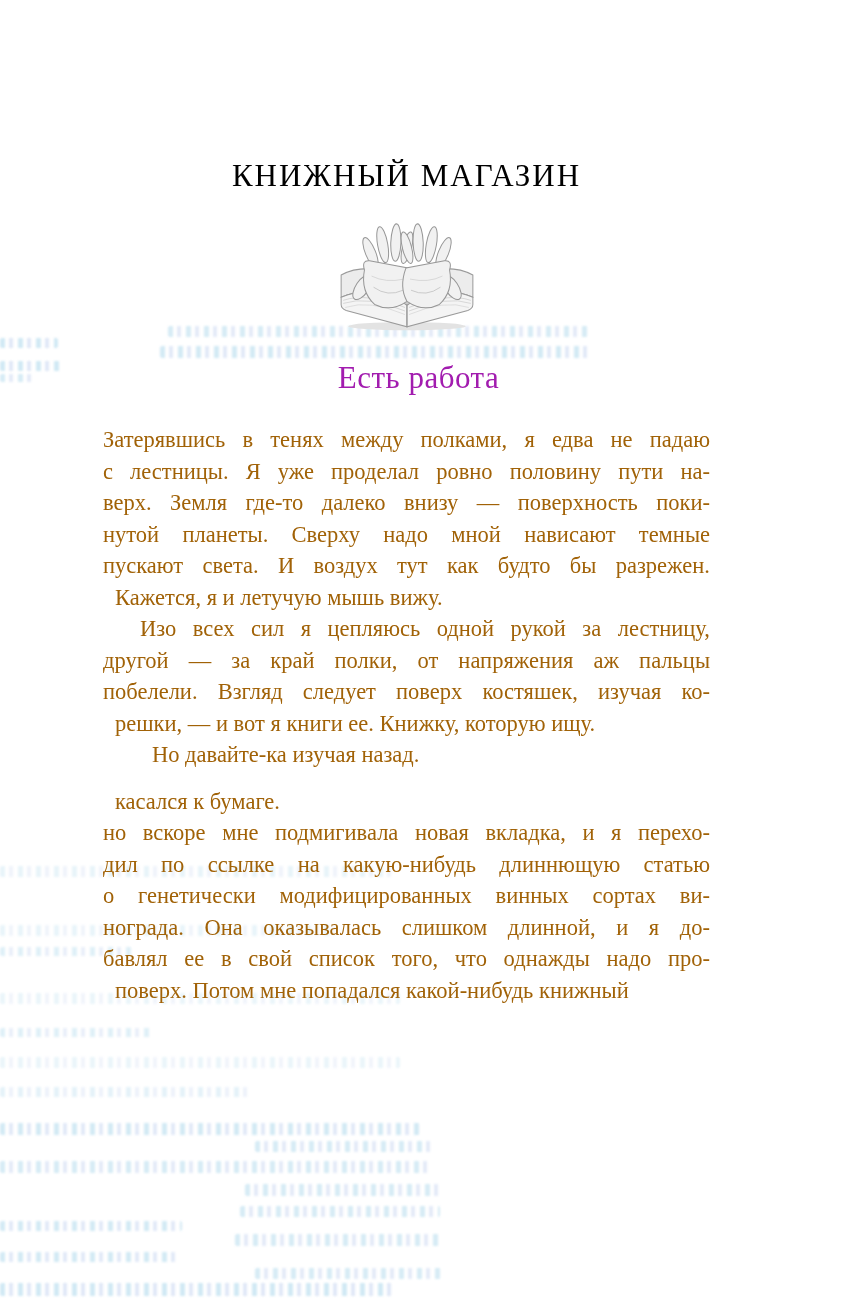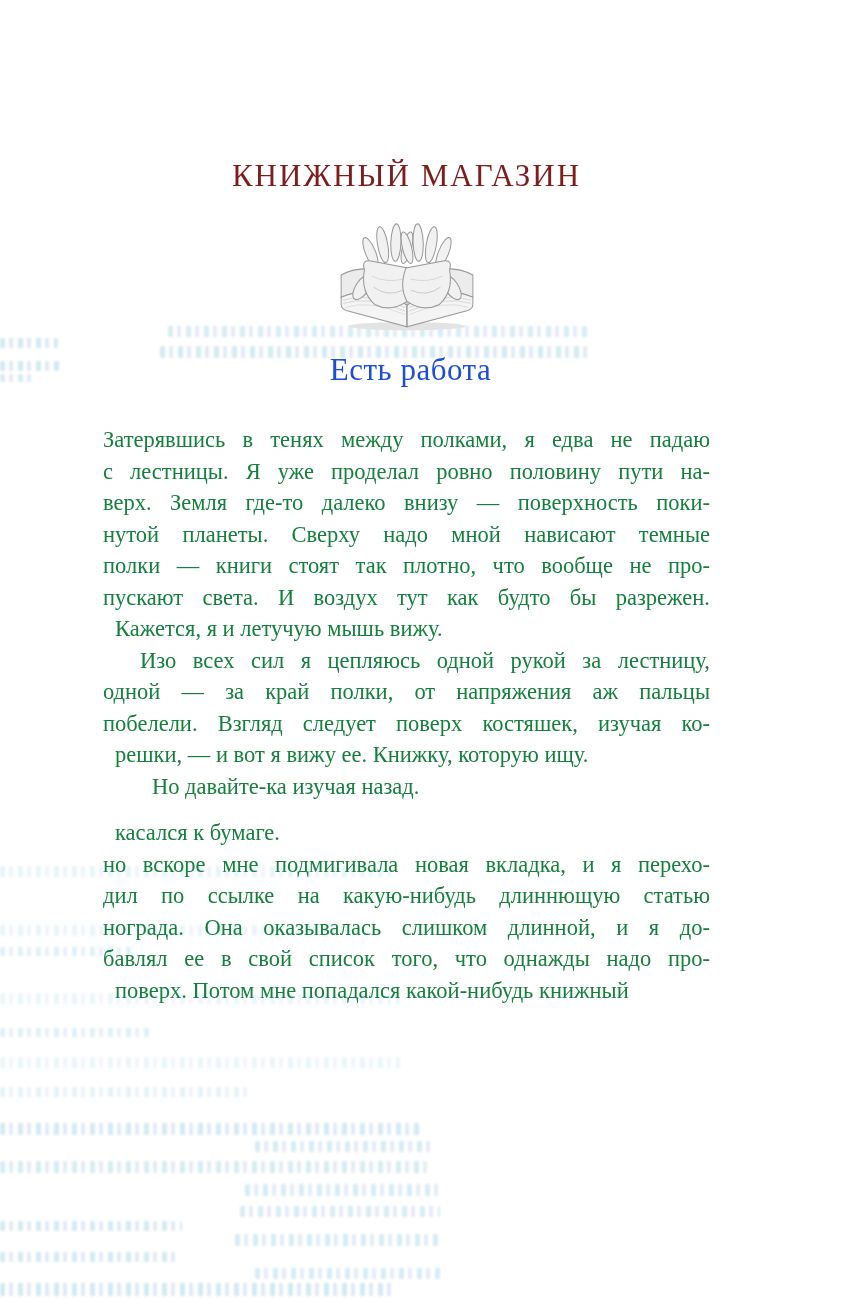--- a/index.html
+++ b/index.html
@@ -42,51 +42,51 @@
   .book-title {
     position: absolute;
     top: 158px;
     left: 103px;
     width: 607px;
     margin: 0;
     text-align: center;
     font-size: 31px;
     font-weight: 400;
     letter-spacing: 2px;
-    color: #7f1d1d;
+    color: #000000;
     white-space: nowrap;
   }
   .ornament {
     position: absolute;
     top: 211px;
     left: 103px;
     width: 607px;
     text-align: center;
   }
   .ornament svg { display: inline-block; }
   .chapter-title {
     position: absolute;
     top: 348px;
     left: 103px;
     width: 607px;
-    margin: 4px;
+    margin: 12px;
     text-align: center;
     font-size: 31px;
     font-weight: 400;
     letter-spacing: 0.5px;
-    color: #1d4ed8;
+    color: #a21caf;
     white-space: nowrap;
   }
   .body-text {
     position: absolute;
     top: 424px;
     left: 103px;
     width: 607px;
     font-size: 22.5px;
-    color: #15803d;
+    color: #a16207;
   }
   .para { margin: 0; }
   .para.section-break { margin-top: 15px; }
   .line {
     height: 31.5px;
     line-height: 31.5px;
     overflow: hidden;
     text-align: justify;
     text-align-last: justify;
   }
@@ -165,39 +165,39 @@
     </div>
 
     <h2 class="chapter-title">Есть работа</h2>
 
     <div class="body-text">
         <div class="para">
           <div class="line">Затерявшись в тенях между полками, я едва не падаю</div>
           <div class="line">с лестницы. Я уже проделал ровно половину пути на-</div>
           <div class="line">верх. Земля где-то далеко внизу — поверхность поки-</div>
           <div class="line">нутой планеты. Сверху надо мной нависают темные</div>
-          <div class="line">полки — книги стоят так плотно, что вообще не про-</div>
           <div class="line">пускают света. И воздух тут как будто бы разрежен.</div>
           <div class="line last">Кажется, я и летучую мышь вижу.</div>
         </div>
         <div class="para">
           <div class="line indent">Изо всех сил я цепляюсь одной рукой за лестницу,</div>
-          <div class="line">одной — за край полки, от напряжения аж пальцы</div>
+          <div class="line">другой — за край полки, от напряжения аж пальцы</div>
           <div class="line">побелели. Взгляд следует поверх костяшек, изучая ко-</div>
-          <div class="line last">решки, — и вот я вижу ее. Книжку, которую ищу.</div>
+          <div class="line last">решки, — и вот я книги ее. Книжку, которую ищу.</div>
         </div>
         <div class="para">
           <div class="line last indent">Но давайте-ка изучая назад.</div>
         </div>
         <div class="para section-break">
           <div class="line last">касался к бумаге.</div>
         </div>
         <div class="para">
           <div class="line">но вскоре мне подмигивала новая вкладка, и я перехо-</div>
           <div class="line">дил по ссылке на какую-нибудь длиннющую статью</div>
+          <div class="line">о генетически модифицированных винных сортах ви-</div>
           <div class="line">нограда. Она оказывалась слишком длинной, и я до-</div>
           <div class="line">бавлял ее в свой список того, что однажды надо про-</div>
           <div class="line last">поверх. Потом мне попадался какой-нибудь книжный</div>
         </div>
       </div>
 
   </div>
 </div>
 
 </body></html>

